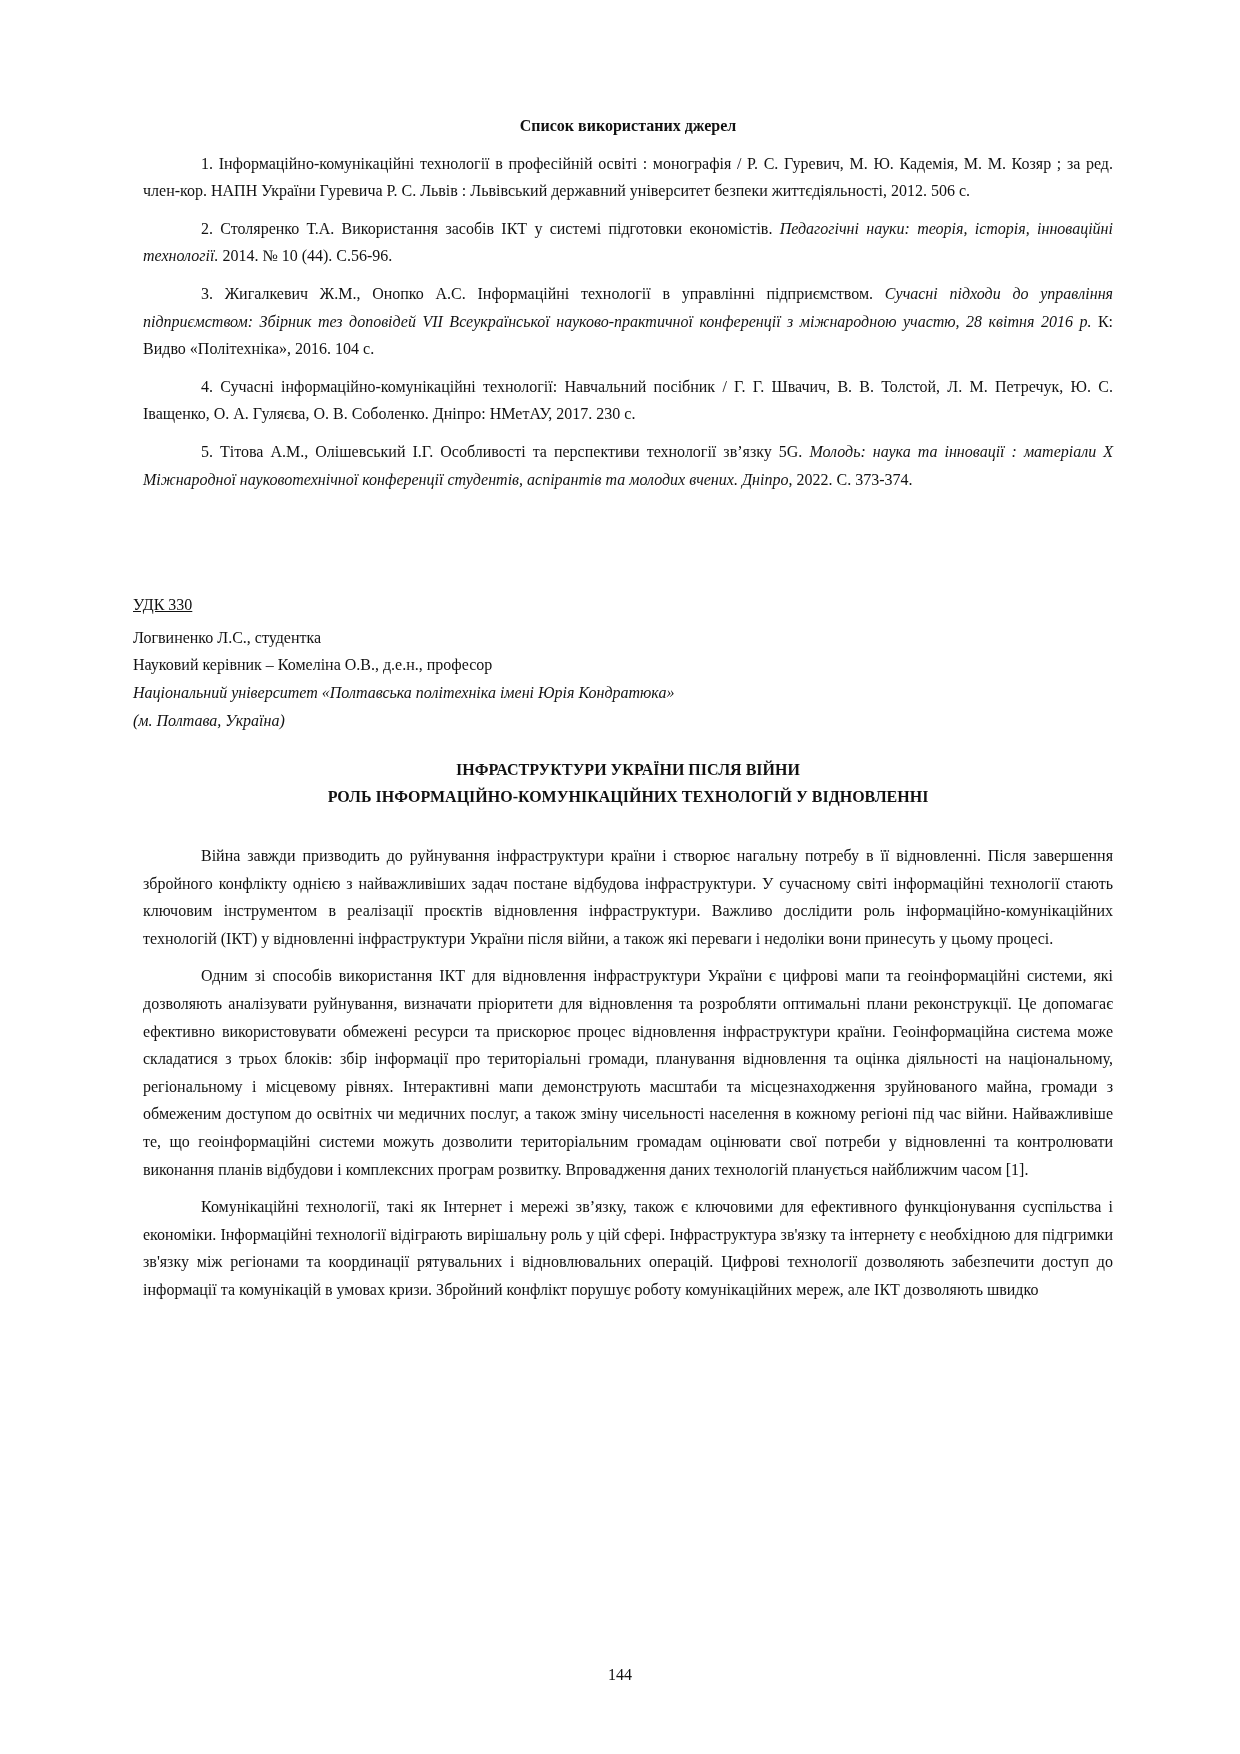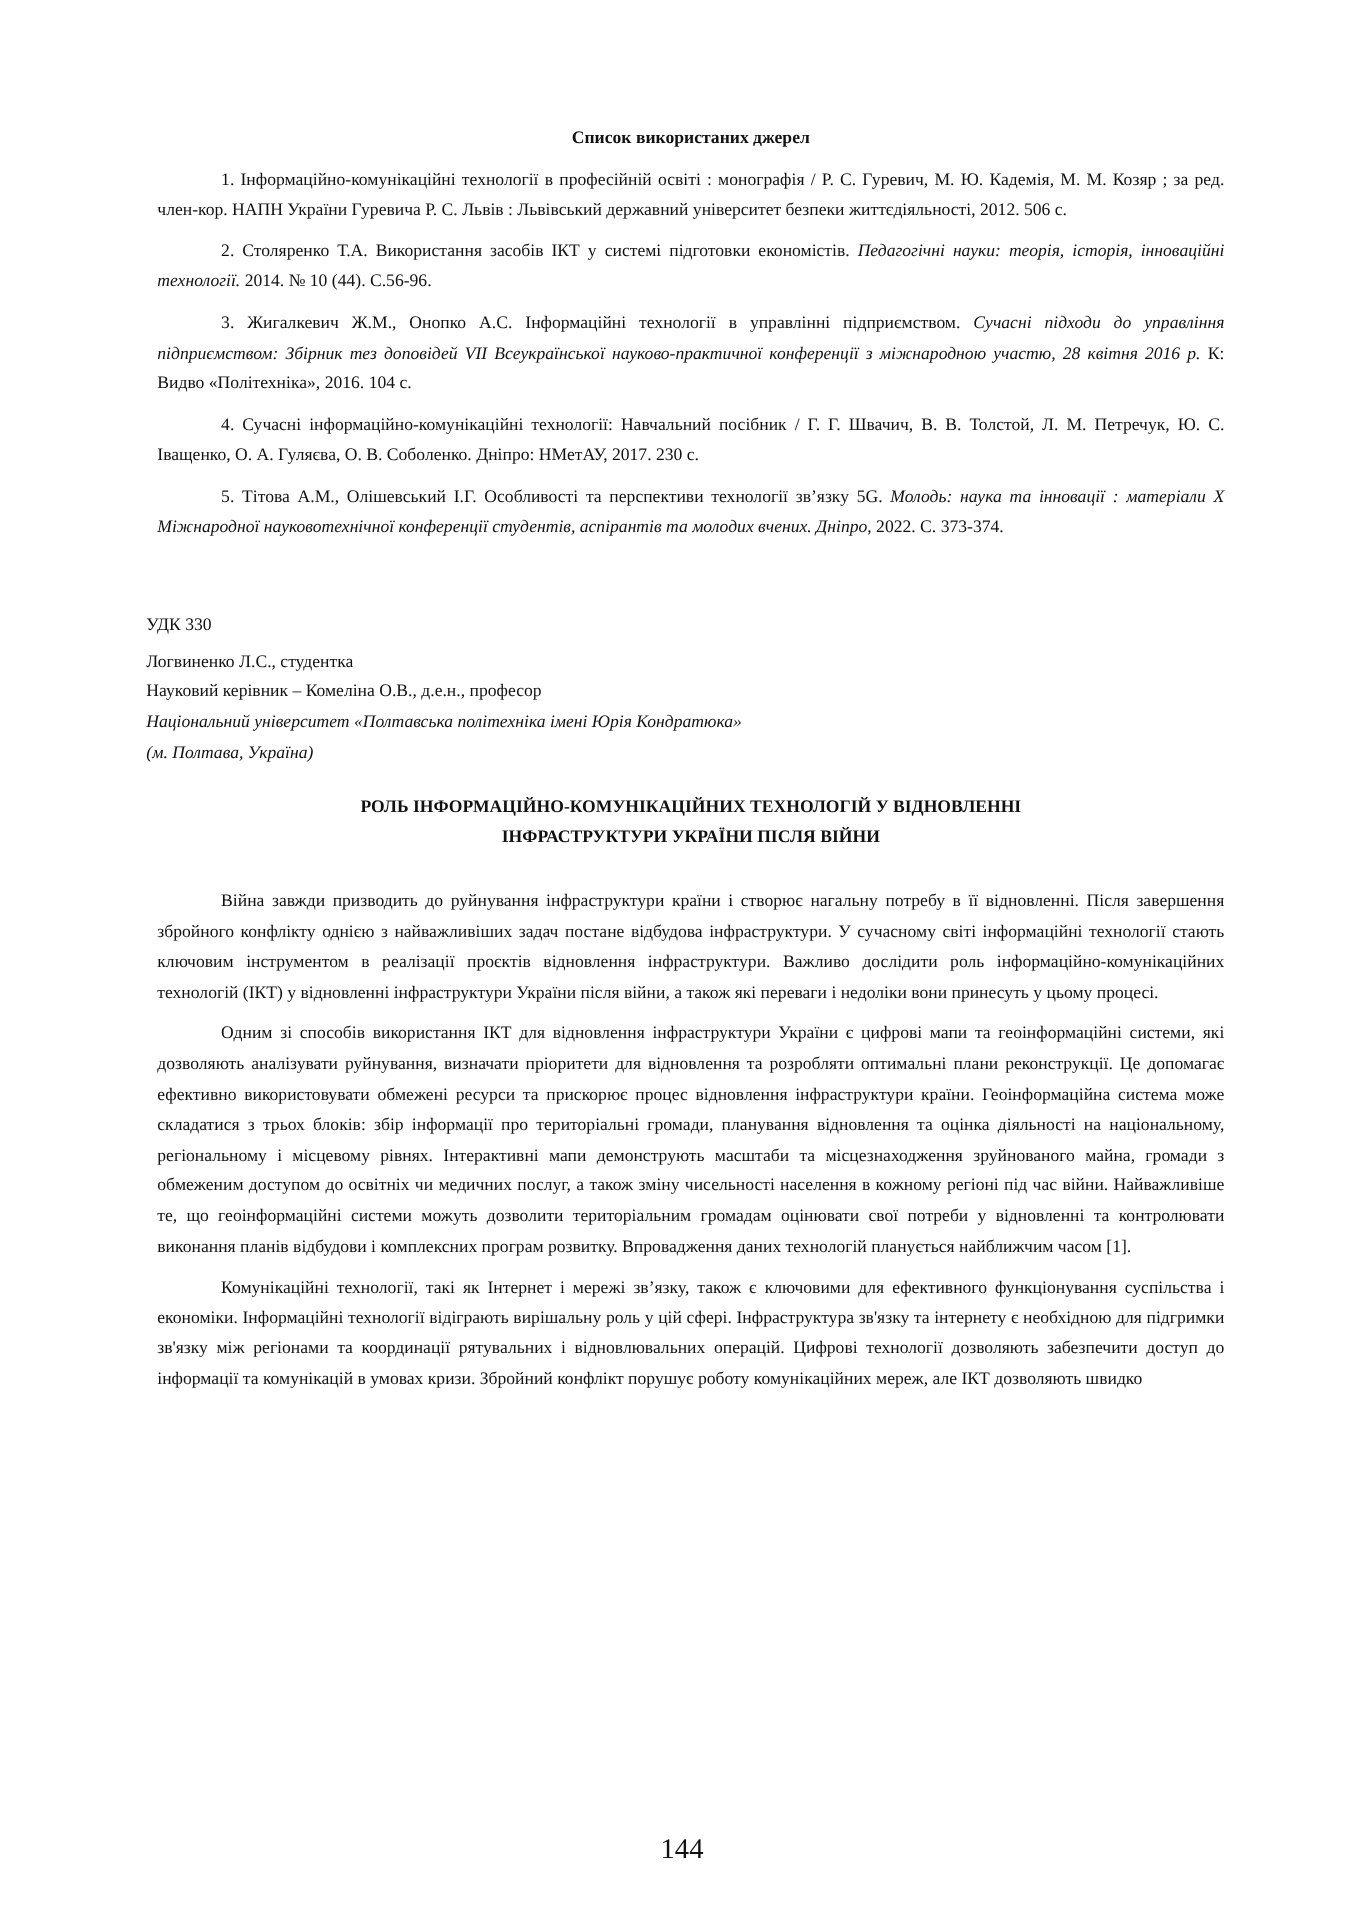--- a/index.html
+++ b/index.html
@@ -5,29 +5,29 @@
   html, body { margin: 0; padding: 0; background: #ffffff; }
   body { width: 1240px; height: 1754px; position: relative; overflow: hidden; }
   .page {
     position: absolute; left: 133px; top: 112px; width: 990px;
     font-family: "Liberation Serif", serif; font-size: 16px; line-height: 27.6px;
     color: #111111;
   }
   .refs-title { text-align: center; font-weight: bold; margin: 0; }
   .ref, .para { margin: 10px; text-align: justify; text-indent: 58px; }
   .ref .it, .para .it { font-style: italic; }
-  .udk { margin: 62px 0 0 0; }
+  .udk { margin: 98px 0 0 0; text-decoration: underline; }
   .authors { margin: 5px 0 0 0; }
   .authors div { margin: 0; }
   .authors .it { font-style: italic; }
   .title { text-align: center; font-weight: bold; margin: 22px 0 0 0; line-height: 27px; }
   .body { margin-top: 32px; }
   .page-number {
     position: absolute; left: 0; width: 1240px; top: 1666px; text-align: center;
-    font-family: "Liberation Serif", serif; font-size: 26px; color: #111111;
+    font-family: "Liberation Serif", serif; font-size: 16px; color: #111111;
   }
 </style>
 </head>
 <body>
 
 <div class="page">
   <p class="refs-title">Список використаних джерел</p>
 
   <p class="ref"><span>1. Інформаційно-комунікаційні технології в професійній освіті : монографія / Р. С. Гуревич, М. Ю. Кадемія, М. М. Козяр ; за ред. член-кор. НАПН України Гуревича Р. С. Львів : Львівський державний університет безпеки життєдіяльності, 2012. 506 с.</span></p>
   <p class="ref"><span>2. Столяренко Т.А. Використання засобів ІКТ у системі підготовки економістів. </span><span class="it">Педагогічні науки: теорія, історія, інноваційні технології.</span><span> 2014. № 10 (44). С.56-96.</span></p>
@@ -38,22 +38,22 @@
   <p class="udk">УДК 330</p>
 
   <div class="authors">
     <div>Логвиненко Л.С., студентка</div>
     <div>Науковий керівник – Комеліна О.В., д.е.н., професор</div>
     <div class="it">Національний університет «Полтавська політехніка імені Юрія Кондратюка»</div>
     <div class="it">(м. Полтава, Україна)</div>
   </div>
 
   <div class="title">
+    <div>ІНФРАСТРУКТУРИ УКРАЇНИ ПІСЛЯ ВІЙНИ</div>
     <div>РОЛЬ ІНФОРМАЦІЙНО-КОМУНІКАЦІЙНИХ ТЕХНОЛОГІЙ У ВІДНОВЛЕННІ</div>
-    <div>ІНФРАСТРУКТУРИ УКРАЇНИ ПІСЛЯ ВІЙНИ</div>
   </div>
 
   <div class="body">
     <p class="para">Війна завжди призводить до руйнування інфраструктури країни і створює нагальну потребу в її відновленні. Після завершення збройного конфлікту однією з найважливіших задач постане відбудова інфраструктури. У сучасному світі інформаційні технології стають ключовим інструментом в реалізації проєктів відновлення інфраструктури. Важливо дослідити роль інформаційно-комунікаційних технологій (ІКТ) у відновленні інфраструктури України після війни, а також які переваги і недоліки вони принесуть у цьому процесі.</p>
     <p class="para">Одним зі способів використання ІКТ для відновлення інфраструктури України є цифрові мапи та геоінформаційні системи, які дозволяють аналізувати руйнування, визначати пріоритети для відновлення та розробляти оптимальні плани реконструкції. Це допомагає ефективно використовувати обмежені ресурси та прискорює процес відновлення інфраструктури країни. Геоінформаційна система може складатися з трьох блоків: збір інформації про територіальні громади, планування відновлення та оцінка діяльності на національному, регіональному і місцевому рівнях. Інтерактивні мапи демонструють масштаби та місцезнаходження зруйнованого майна, громади з обмеженим доступом до освітніх чи медичних послуг, а також зміну чисельності населення в кожному регіоні під час війни. Найважливіше те, що геоінформаційні системи можуть дозволити територіальним громадам оцінювати свої потреби у відновленні та контролювати виконання планів відбудови і комплексних програм розвитку. Впровадження даних технологій планується найближчим часом [1].</p>
     <p class="para">Комунікаційні технології, такі як Інтернет і мережі зв’язку, також є ключовими для ефективного функціонування суспільства і економіки. Інформаційні технології відіграють вирішальну роль у цій сфері. Інфраструктура зв'язку та інтернету є необхідною для підгримки зв'язку між регіонами та координації рятувальних і відновлювальних операцій. Цифрові технології дозволяють забезпечити доступ до інформації та комунікацій в умовах кризи. Збройний конфлікт порушує роботу комунікаційних мереж, але ІКТ дозволяють швидко</p>
   </div>
 </div>
 
 <div class="page-number">144</div>

